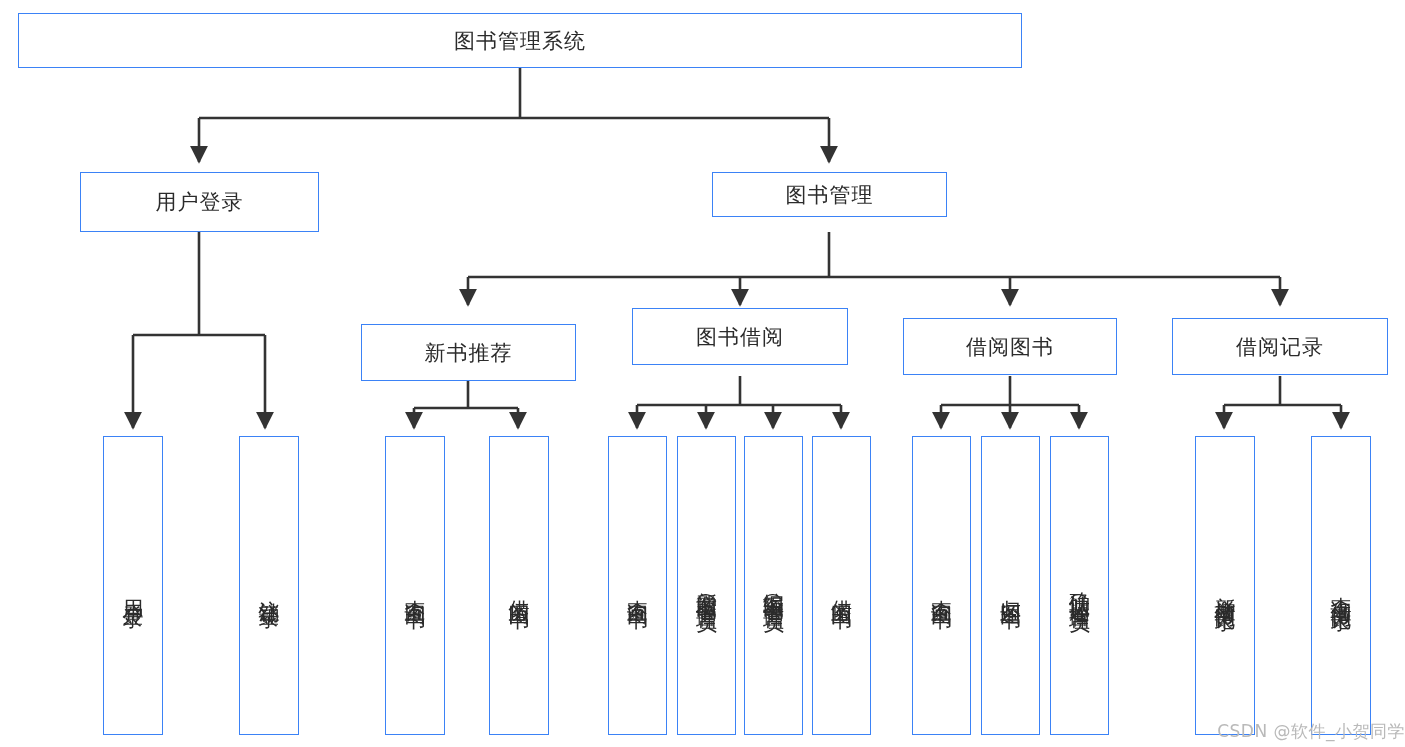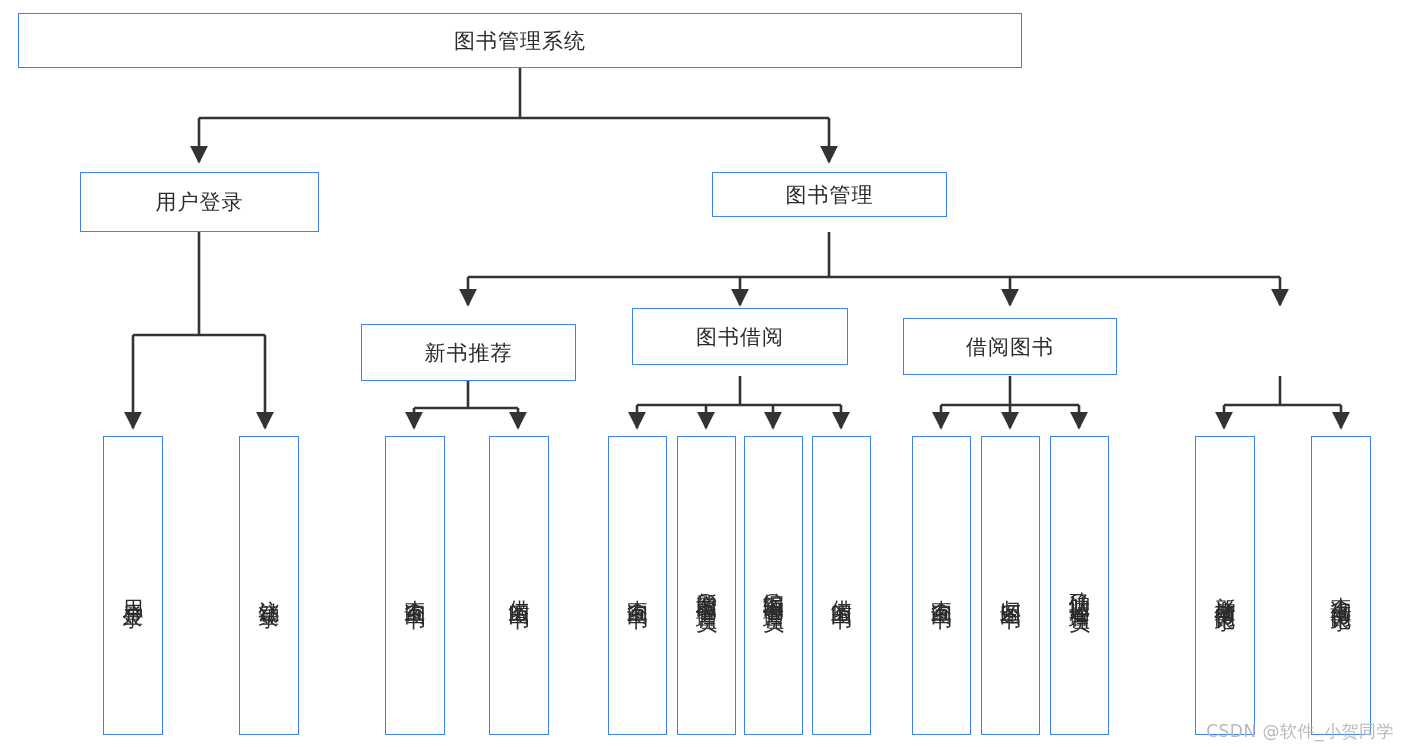--- a/index.html
+++ b/index.html
@@ -8,21 +8,21 @@
   #stage{position:relative;width:1405px;height:747px;background:#fff;}
   svg#wires{position:absolute;left:0;top:0;width:1405px;height:747px;}
   .node{position:absolute;box-sizing:border-box;background:#ffffff;
         border:1px solid #3b82f6;display:flex;align-items:center;
         justify-content:center;color:#2b2b2b;}
   .node.horiz{font-size:21px;letter-spacing:1px;}
   .node.vert{writing-mode:vertical-rl;text-orientation:upright;
              font-size:21px;letter-spacing:3px;line-height:1.05;
              padding-top:6px;}
   .node.vert span{writing-mode:vertical-rl;text-orientation:upright;}
-  #watermark{position:absolute;right:11px;bottom:4px;font-size:17px;
+  #watermark{position:absolute;right:0;bottom:4px;font-size:17px;
              color:#b9b9b9;letter-spacing:.5px;white-space:nowrap;}
 </style>
 </head>
 <body>
 
 <div id="stage">
 
   <svg id="wires" viewBox="0 0 1405 747" xmlns="http://www.w3.org/2000/svg">
     <defs>
       <marker id="arr" viewBox="0 0 10 10" refX="9" refY="5" markerWidth="7" markerHeight="7" orient="auto-start-reverse">
@@ -86,20 +86,23 @@
 
   <div class="node horiz" style="left:361px;top:318px;width:215px;height:57px;margin-top:6px;">
     <span>新书推荐</span>
   </div>
   <div class="node horiz" style="left:632px;top:308px;width:216px;height:57px;">
     <span>图书借阅</span>
   </div>
   <div class="node horiz" style="left:903px;top:318px;width:214px;height:57px;">
     <span>借阅图书</span>
   </div>
+  <div class="node horiz" style="left:1172px;top:318px;width:216px;height:57px;">
+    <span>借阅记录</span>
+  </div>
 
   <div class="node vert" style="left:103px;top:436px;width:60px;height:299px;">
     <span>用户登录</span>
   </div>
   <div class="node vert" style="left:239px;top:436px;width:60px;height:299px;">
     <span>注销登录</span>
   </div>
 
   <div class="node vert" style="left:385px;top:436px;width:60px;height:299px;">
     <span>查询图书</span>

